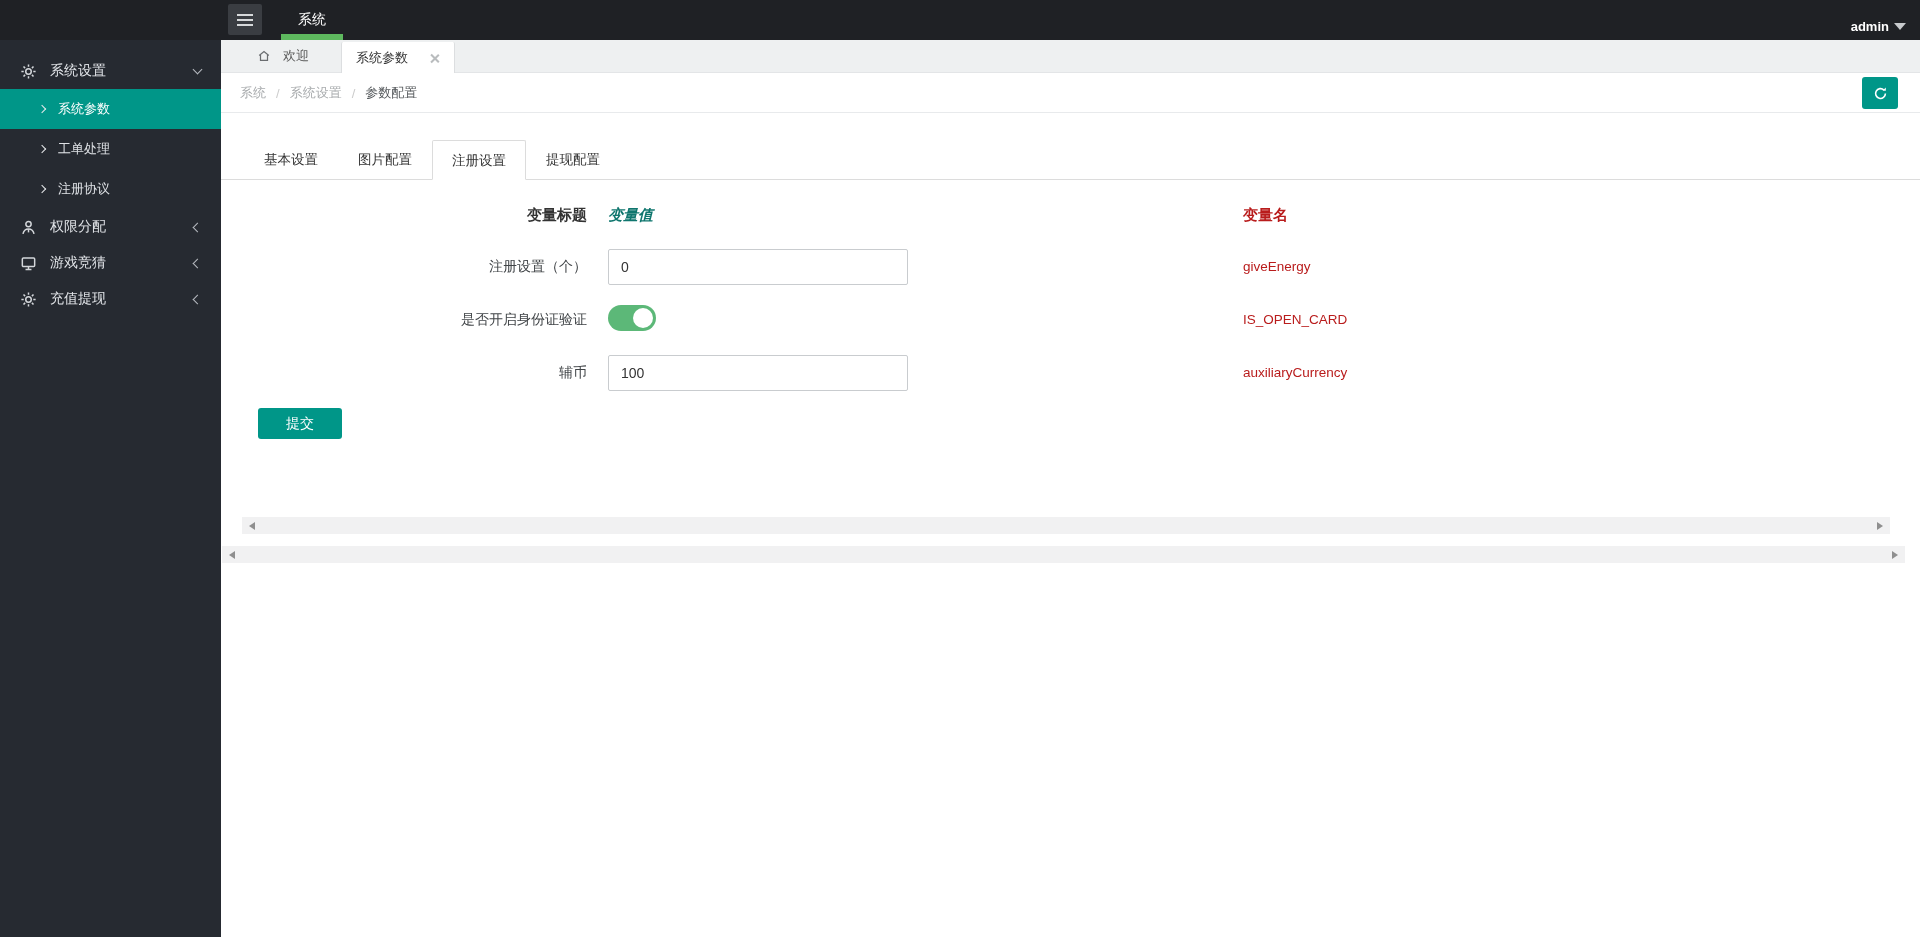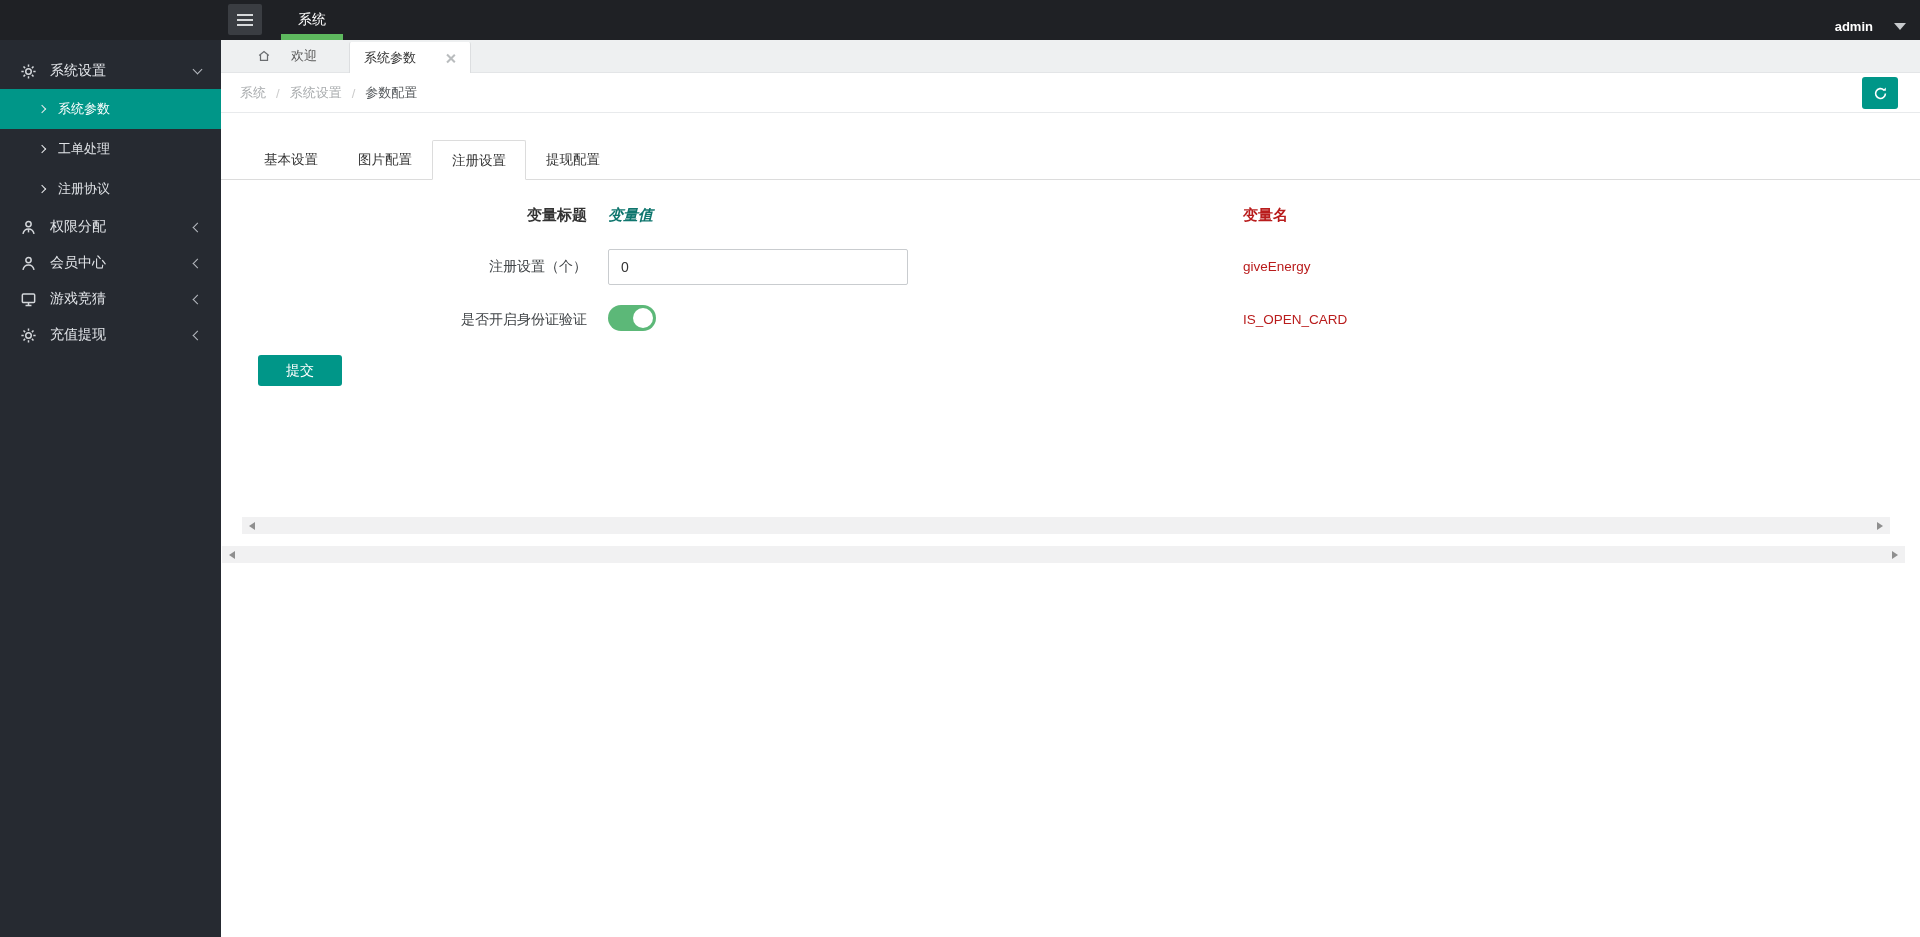--- a/index.html
+++ b/index.html
@@ -9,21 +9,21 @@
   
   .topbar { position:absolute; left:0; top:0; width:1920px; height:40px; background:#1f2125; z-index:30; }
   .hamburger { position:absolute; left:228px; top:4px; width:34px; height:31px; background:#3a3d42;
     border:none; border-radius:2px; cursor:pointer; display:flex; flex-direction:column;
     align-items:center; justify-content:center; gap:3px; }
   .hamburger i { display:block; width:16px; height:2px; background:#d7d9db; }
   .topnav-item { position:absolute; left:281px; top:0; width:62px; height:40px; color:#fff;
     font-size:14px; display:flex; align-items:center; justify-content:center; cursor:pointer; }
   .topnav-underline { position:absolute; left:0; bottom:0; width:62px; height:6px; background:#5eb95f; }
   .usermenu { position:absolute; right:14px; top:0; height:52px; display:flex; align-items:center;
-    gap:21px; color:#fff; font-size:13px; font-weight:700; cursor:pointer; }
+    gap:5px; color:#fff; font-size:13px; font-weight:700; cursor:pointer; }
   .caret-down { width:0; height:0; border-left:6px solid transparent; border-right:6px solid transparent;
     border-top:7px solid #c7cacd; }
 
   
   .sidebar { position:absolute; left:0; top:40px; width:221px; height:897px; background:#262a31; z-index:20; }
   .side-parent { height:36px; display:flex; align-items:center; padding:0 20px; color:#e2e5e9;
     font-size:14px; cursor:pointer; }
   .side-parent .sicon { width:17px; height:17px; margin-right:13px; display:flex; align-items:center;
     justify-content:center; color:#d4d7db; }
   .side-parent .sicon svg { width:17px; height:17px; }
@@ -36,21 +36,21 @@
     font-size:13px; cursor:pointer; }
   .side-sub .subarrow { border:solid #e8eaec; border-width:0 1.5px 1.5px 0; padding:2.5px;
     transform:rotate(-45deg); margin-right:13px; }
   .side-sub.active { background:#009688; color:#fff; }
 
   
   .main { position:absolute; left:221px; top:40px; width:1699px; height:897px; background:#fff; }
 
   .tabstrip { position:relative; height:33px; background:#eef0f1; border-bottom:1px solid #e3e5e7;
     display:flex; align-items:stretch; padding-left:22px; }
-  .wintab { display:flex; align-items:center; gap:20px; padding:16px 14px; font-size:13px; color:#5c5c5c;
+  .wintab { display:flex; align-items:center; gap:12px; padding:16px 14px; font-size:13px; color:#5c5c5c;
     cursor:pointer; }
   .wintab.home svg { width:14px; height:14px; }
   .wintab.active { background:#fff; border-left:1px solid #dcdee0; border-right:1px solid #dcdee0;
     margin-top:2px; margin-left:18px; color:#333; border-radius:2px 2px 0 0; }
   .closex { position:relative; width:11px; height:11px; margin-left:9px; cursor:pointer; }
   .closex::before,.closex::after { content:""; position:absolute; left:5px; top:0; width:1.5px;
     height:11px; background:#b9bcbe; }
   .closex::before { transform:rotate(45deg); } .closex::after { transform:rotate(-45deg); }
 
   .crumbbar { position:relative; height:40px; background:#fff; border-bottom:1px solid #e8eaec; }
@@ -152,31 +152,20 @@
         <circle cx="8" cy="4.8" r="2.5"></circle>
         <path d="M2.8 14c.6-3.2 2.6-4.7 5.2-4.7s4.6 1.5 5.2 4.7"></path>
         <path d="M8 9.6v3"></path>
       </svg>
     </span>
     <span>权限分配</span>
     <span class="chev-spacer"></span>
     <i class="chev left"></i>
   </div>
 
-  <div class="side-parent">
-    <span class="sicon">
-      <svg viewBox="0 0 16 16" fill="none" stroke="currentColor" stroke-width="1.4">
-        <circle cx="8" cy="4.8" r="2.5"></circle>
-        <path d="M2.8 14c.6-3.2 2.6-4.7 5.2-4.7s4.6 1.5 5.2 4.7"></path>
-      </svg>
-    </span>
-    <span>会员中心</span>
-    <span class="chev-spacer"></span>
-    <i class="chev left"></i>
-  </div>
 
 
   <div class="side-parent">
     <span class="sicon">
       <svg viewBox="0 0 16 16" fill="none" stroke="currentColor" stroke-width="1.4">
         <rect x="2.2" y="2.8" width="11.6" height="8" rx="1"></rect>
         <path d="M8 10.8v2.4M5.2 13.6h5.6"></path>
       </svg>
     </span>
     <span>游戏竞猜</span>
@@ -255,20 +244,27 @@
         <div class="cell-label">是否开启身份证验证</div>
         <div class="cell-value">
           <span class="switch">
             <span class="knob"></span>
           </span>
         </div>
         <div class="cell-name">IS_OPEN_CARD</div>
       </div>
 
 
+      <div class="frow data">
+        <div class="cell-label">辅币</div>
+        <div class="cell-value">
+          <input class="tinput" type="text" value="100" style="">
+        </div>
+        <div class="cell-name">auxiliaryCurrency</div>
+      </div>
     </div>
 
     <button class="submit-btn">提交</button>
   </div>
 </div>
 
 <div class="hscroll inner">
   <i class="sarrow l"></i>
   <i class="sarrow r"></i>
 </div>

